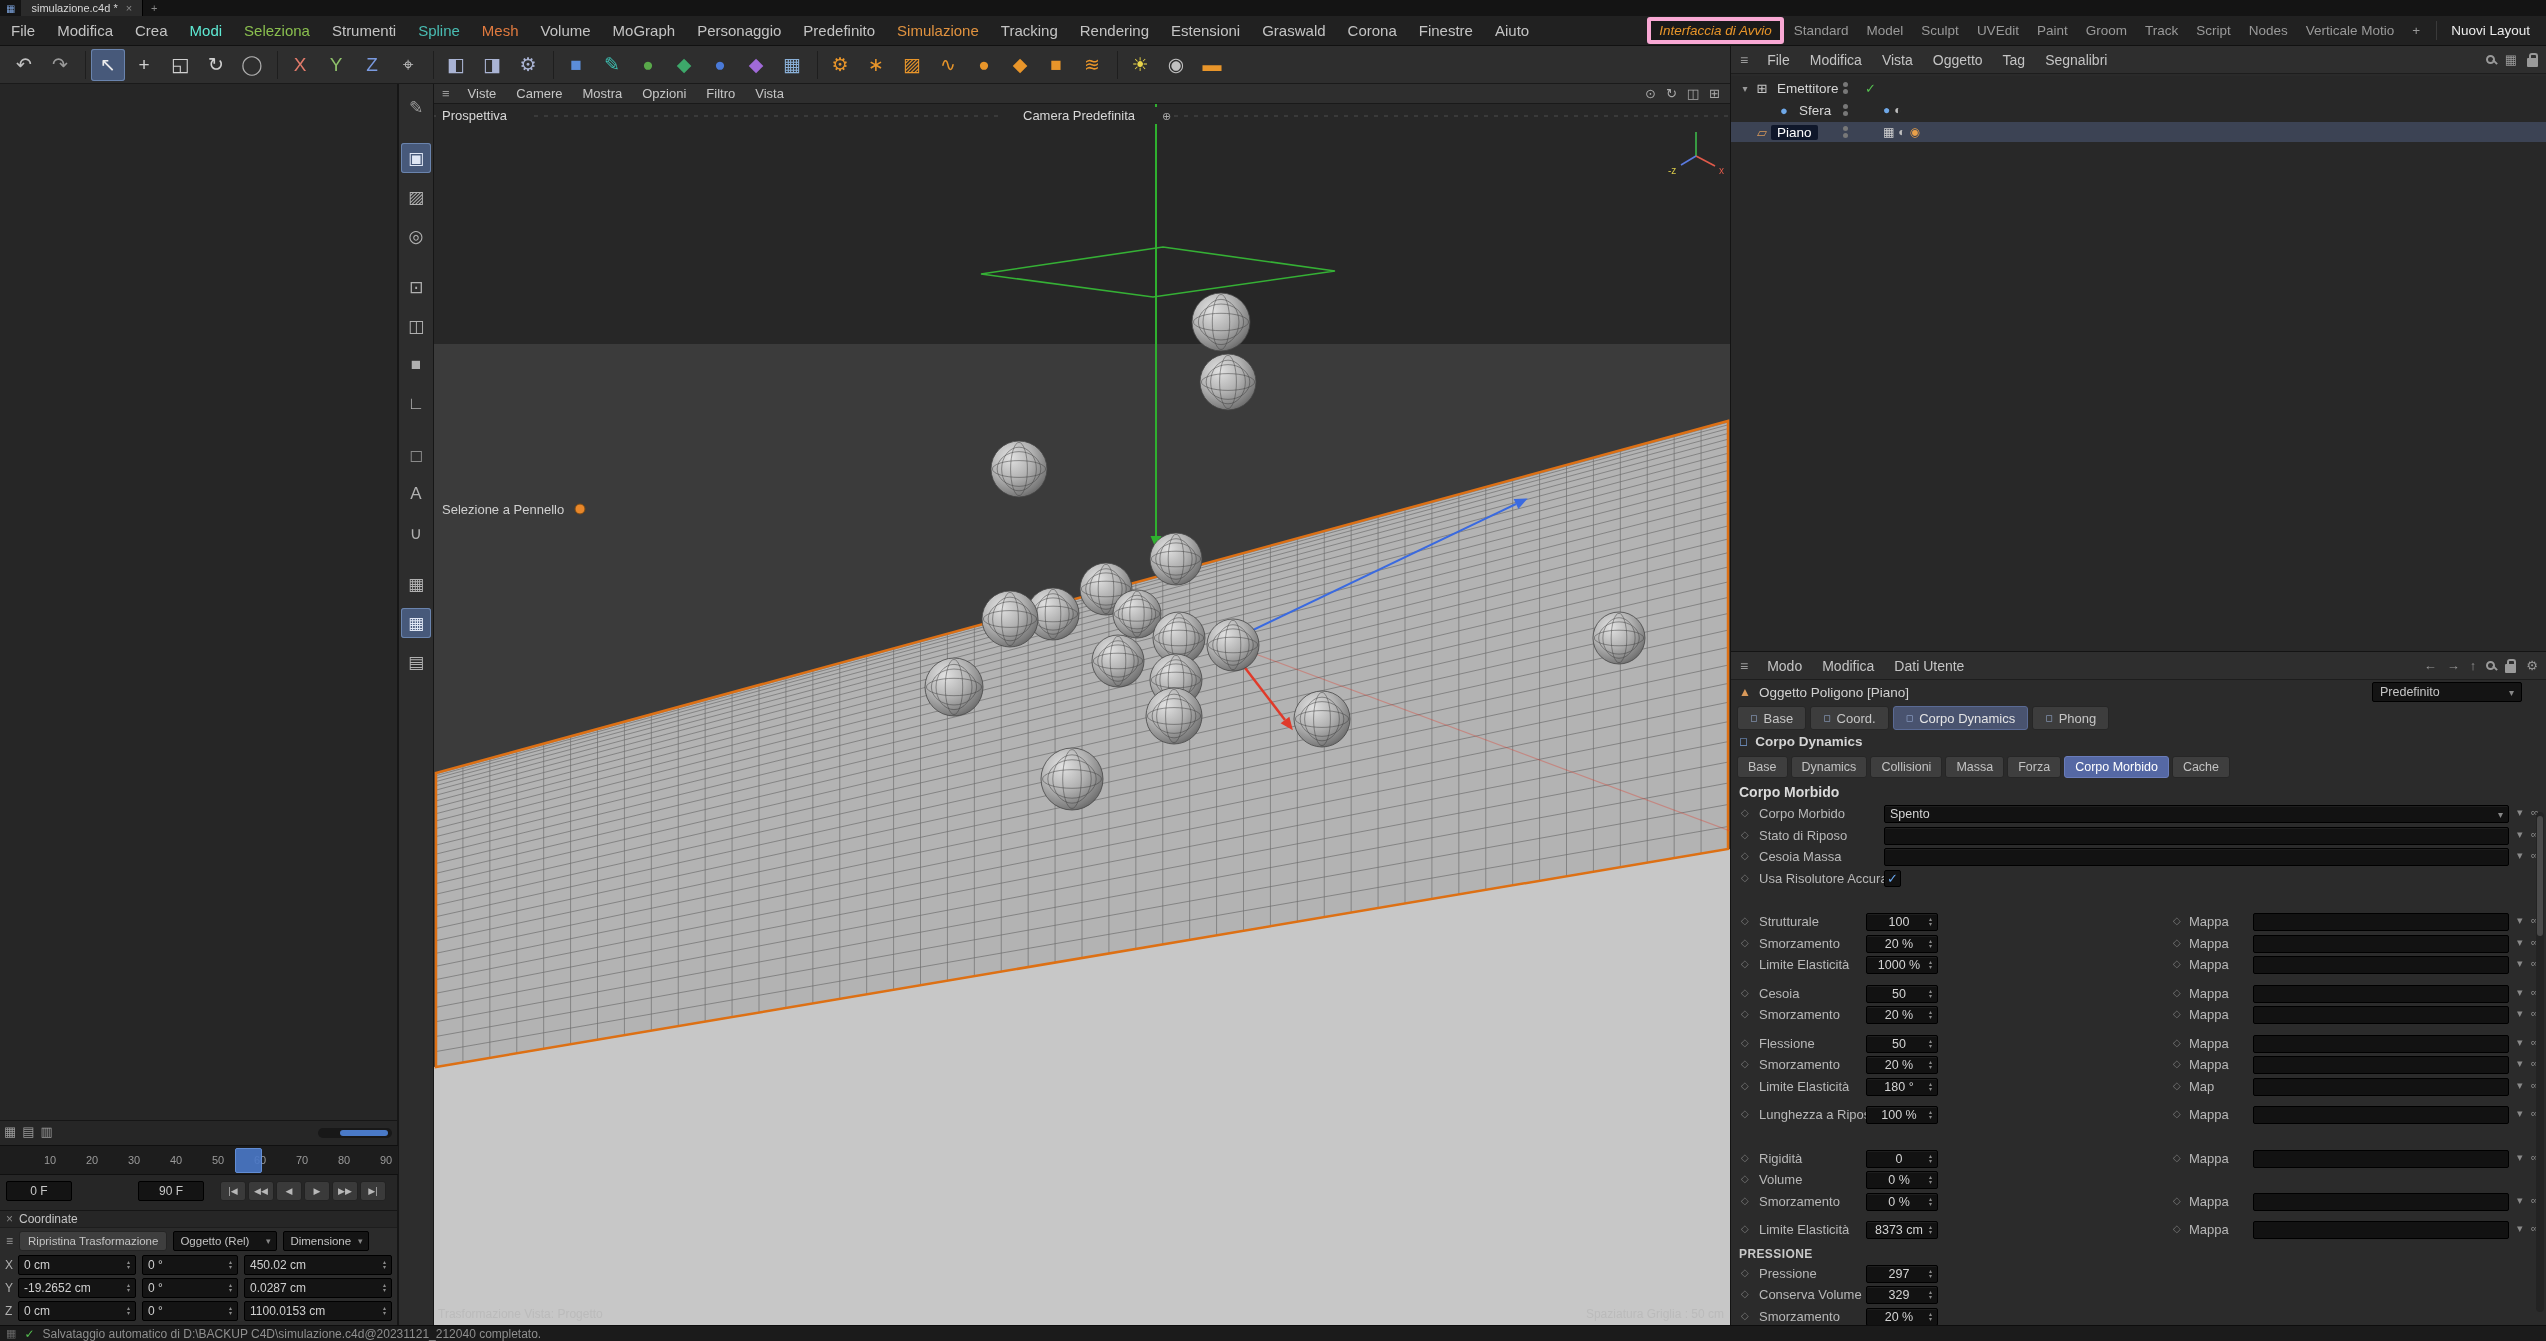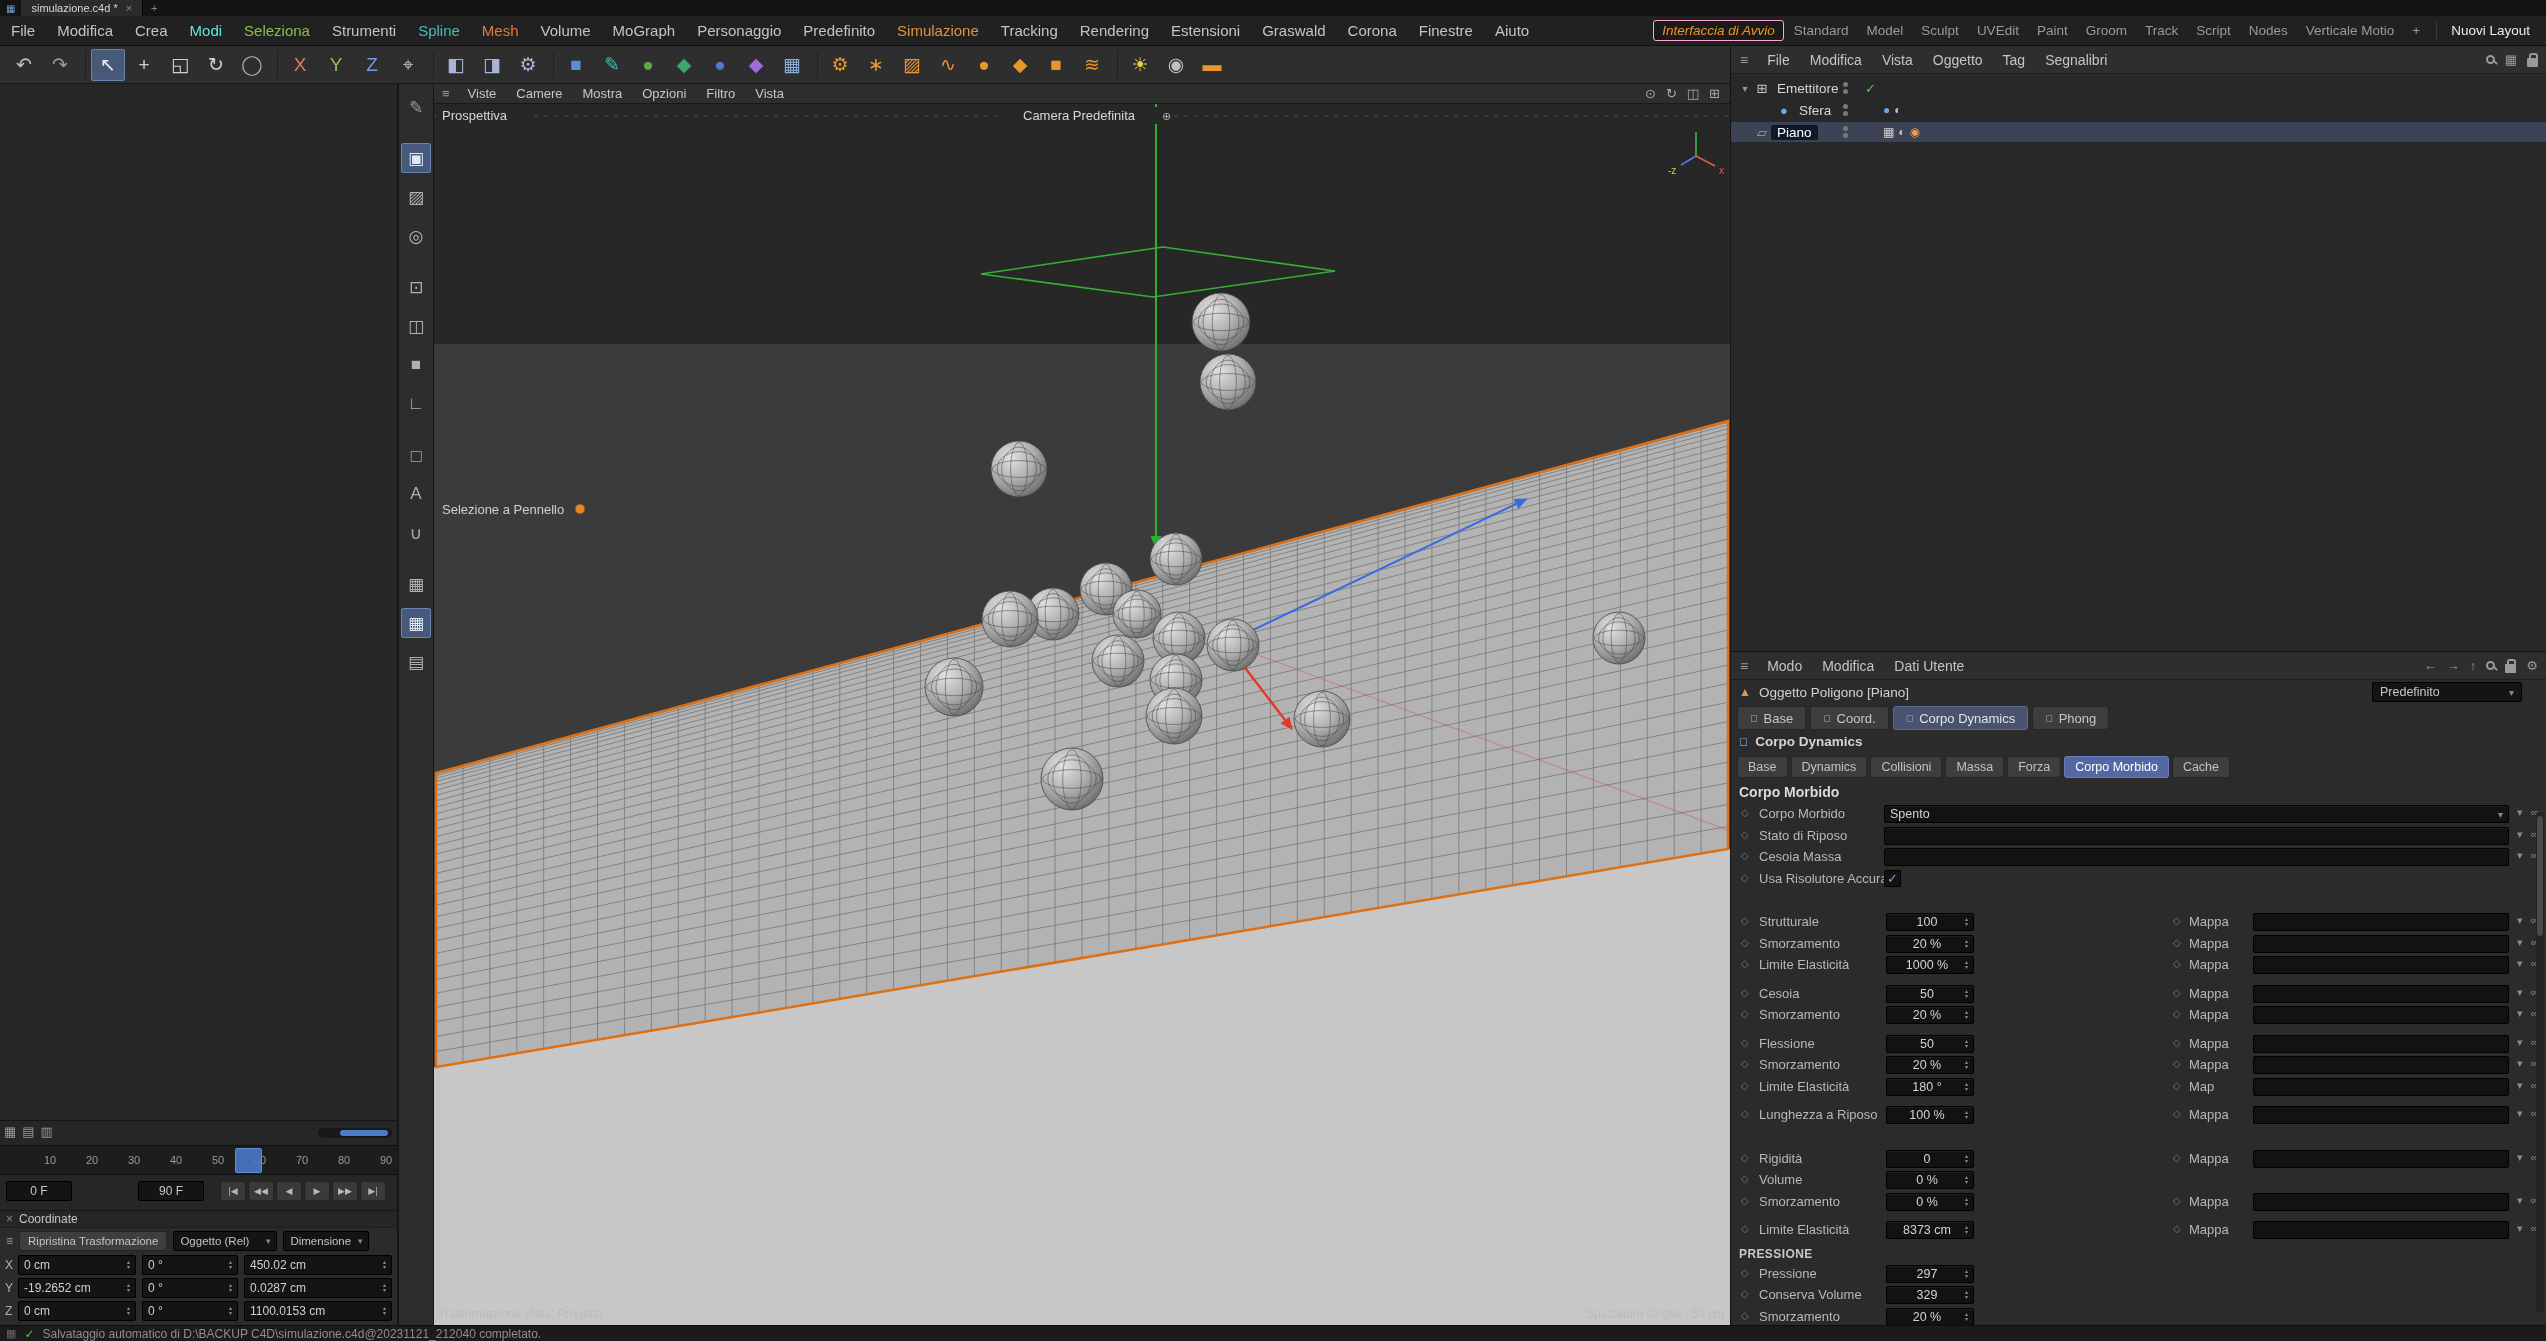--- a/index.html
+++ b/index.html
@@ -11,21 +11,21 @@
 #tabbar{left:0;top:0;width:2546px;height:16px;background:#141414;display:flex;align-items:center;font-size:11px}
 #tabbar .doc-icon{color:#7aa0d8;font-size:10px;padding:0 6px}
 .doctab{background:#2b2b2b;height:16px;display:flex;align-items:center;gap:8px;padding:0 10px;color:#d8d8d8;border-right:1px solid #000}
 .doctab .tabx{color:#888;cursor:pointer}
 .tabplus{color:#888;padding:0 8px}
 #menubar{left:0;top:16px;width:2546px;height:30px;background:#212121;border-bottom:1px solid #111;display:flex;align-items:center;justify-content:space-between}
 #menu-left{display:flex;align-items:center;height:100%}
 .mitem{padding:0 11px;font-size:15px;color:#c4c4c4;display:flex;align-items:center;height:100%}
 #menu-right{display:flex;align-items:center;gap:2px;padding-right:8px}
 .litem{font-size:13.5px;color:#9a9a9a;padding:2px 8px}
-.litem.accent{color:#e8952a;font-style:italic;background:#1a1a1a;border:1px solid #f9a8d4;border-radius:3px}
+.litem.accent{color:#e8952a;font-style:italic;background:#1a1a1a;border:4px solid #f9a8d4;border-radius:3px}
 .litem.bright{color:#ececec}
 .litem.divider{border-left:1px solid #3a3a3a;margin-left:6px;padding-left:14px}
 #toolbar{left:0;top:46px;width:1730px;height:38px;background:#2e2e2e;border-bottom:1px solid #1a1a1a;display:flex;align-items:center;padding-left:6px}
 .tbicon{width:34px;height:32px;display:flex;align-items:center;justify-content:center;font-size:19px;border-radius:3px;margin:0 1px;cursor:pointer}
 .tbicon.active{background:#47597a;box-shadow:0 0 0 1px #6a84ae inset}
 .tsep{width:8px;height:28px;border-right:1px solid #1e1e1e;margin:0 4px 0 0}
 
 #lefticons{left:398px;top:84px;width:36px;height:1241px;background:#2d2d2d;border-right:1px solid #161616;border-left:1px solid #161616;display:flex;flex-direction:column;align-items:center;padding-top:8px;gap:9px}
 .licon{width:30px;height:30px;display:flex;align-items:center;justify-content:center;font-size:17px;border-radius:3px;cursor:pointer}
 .licon.active{background:#47597a;box-shadow:0 0 0 1px #6a84ae inset}
@@ -72,21 +72,21 @@
 #am-group{position:absolute;top:132px;left:8px;font-size:14px;font-weight:bold;color:#dadada}
 #am-rows{position:absolute;top:152px;left:0;right:0;bottom:0;overflow:hidden}
 .amrow{position:absolute;left:0;width:100%;height:21px}
 .amrow .diam{position:absolute;left:10px;top:3px;color:#777;font-size:10px}
 .amrow .diam.d2{left:442px}
 .amlabel{position:absolute;left:28px;top:2px;font-size:13px;color:#b8b8b8;white-space:nowrap}
 .maplabel{position:absolute;left:458px;top:2px;font-size:13px;color:#b8b8b8}
 .val{position:absolute;top:1px;height:18px;background:#121212;border:1px solid #000;border-radius:2px;display:flex;align-items:center;padding:0 5px;font-size:12.5px;color:#d4d4d4;box-shadow:inset 0 1px 0 rgba(255,255,255,.05)}
 .val .vtext{flex:1;white-space:nowrap}
 .val .varr{color:#888;font-size:10px;margin-left:6px}
-.val.num{left:155px;width:88px}
+.val.num{left:135px;width:72px}
 .val.num .vtext{text-align:center}
 .val.wide{left:153px;width:625px}
 .spin{display:flex;flex-direction:column;line-height:5px;font-size:6px;color:#8a8a8a;margin-left:3px}
 .mapbar{position:absolute;left:522px;top:1px;width:256px;height:18px;background:#121212;border:1px solid #000;border-radius:2px}
 .ricon{position:absolute;top:2px;font-size:11px;color:#8a8a8a}
 .ricon.r1{left:786px}
 .ricon.r2{left:800px}
 .chk{position:absolute;left:153px;top:1px;width:17px;height:17px;background:#121212;border:1px solid #000;border-radius:2px;color:#6aa8f0;font-size:13px;font-weight:bold;display:flex;align-items:center;justify-content:center}
 .amheader .amhlabel{position:absolute;left:8px;top:3px;font-size:12px;font-weight:bold;letter-spacing:.4px;color:#c8c8c8}
 #am-scroll{position:absolute;right:2px;top:160px;width:8px;height:500px;background:#232323;border-radius:4px}

